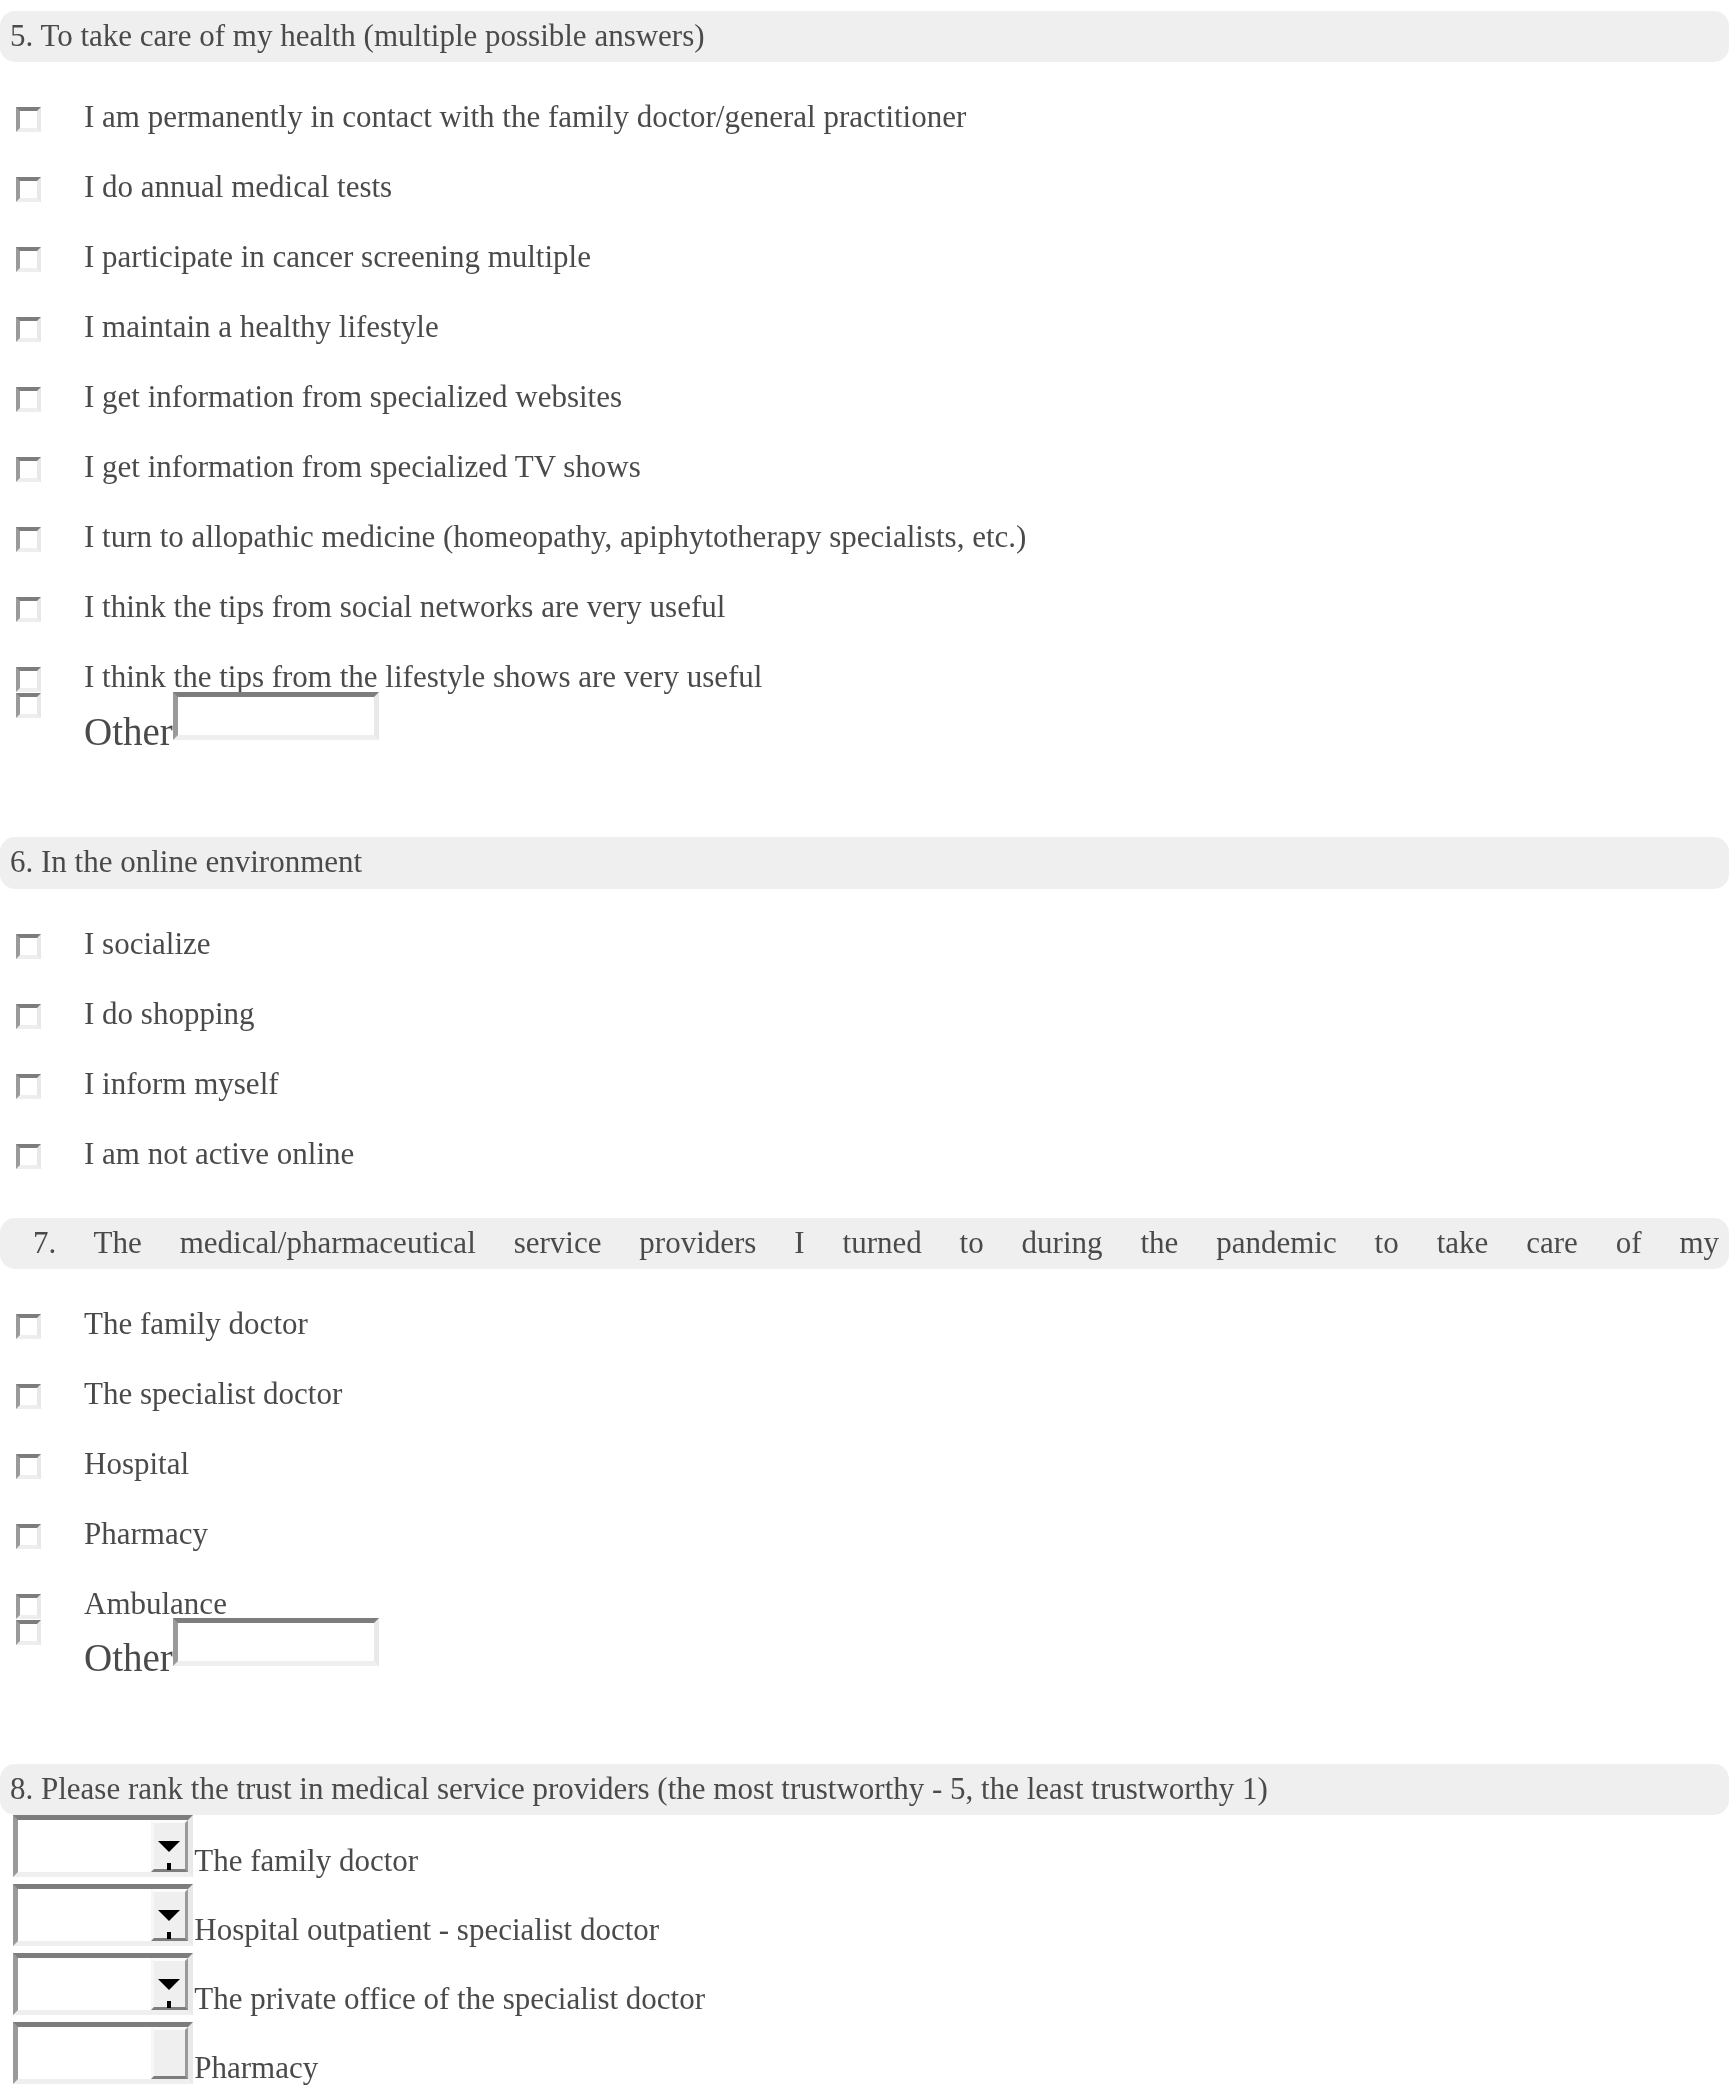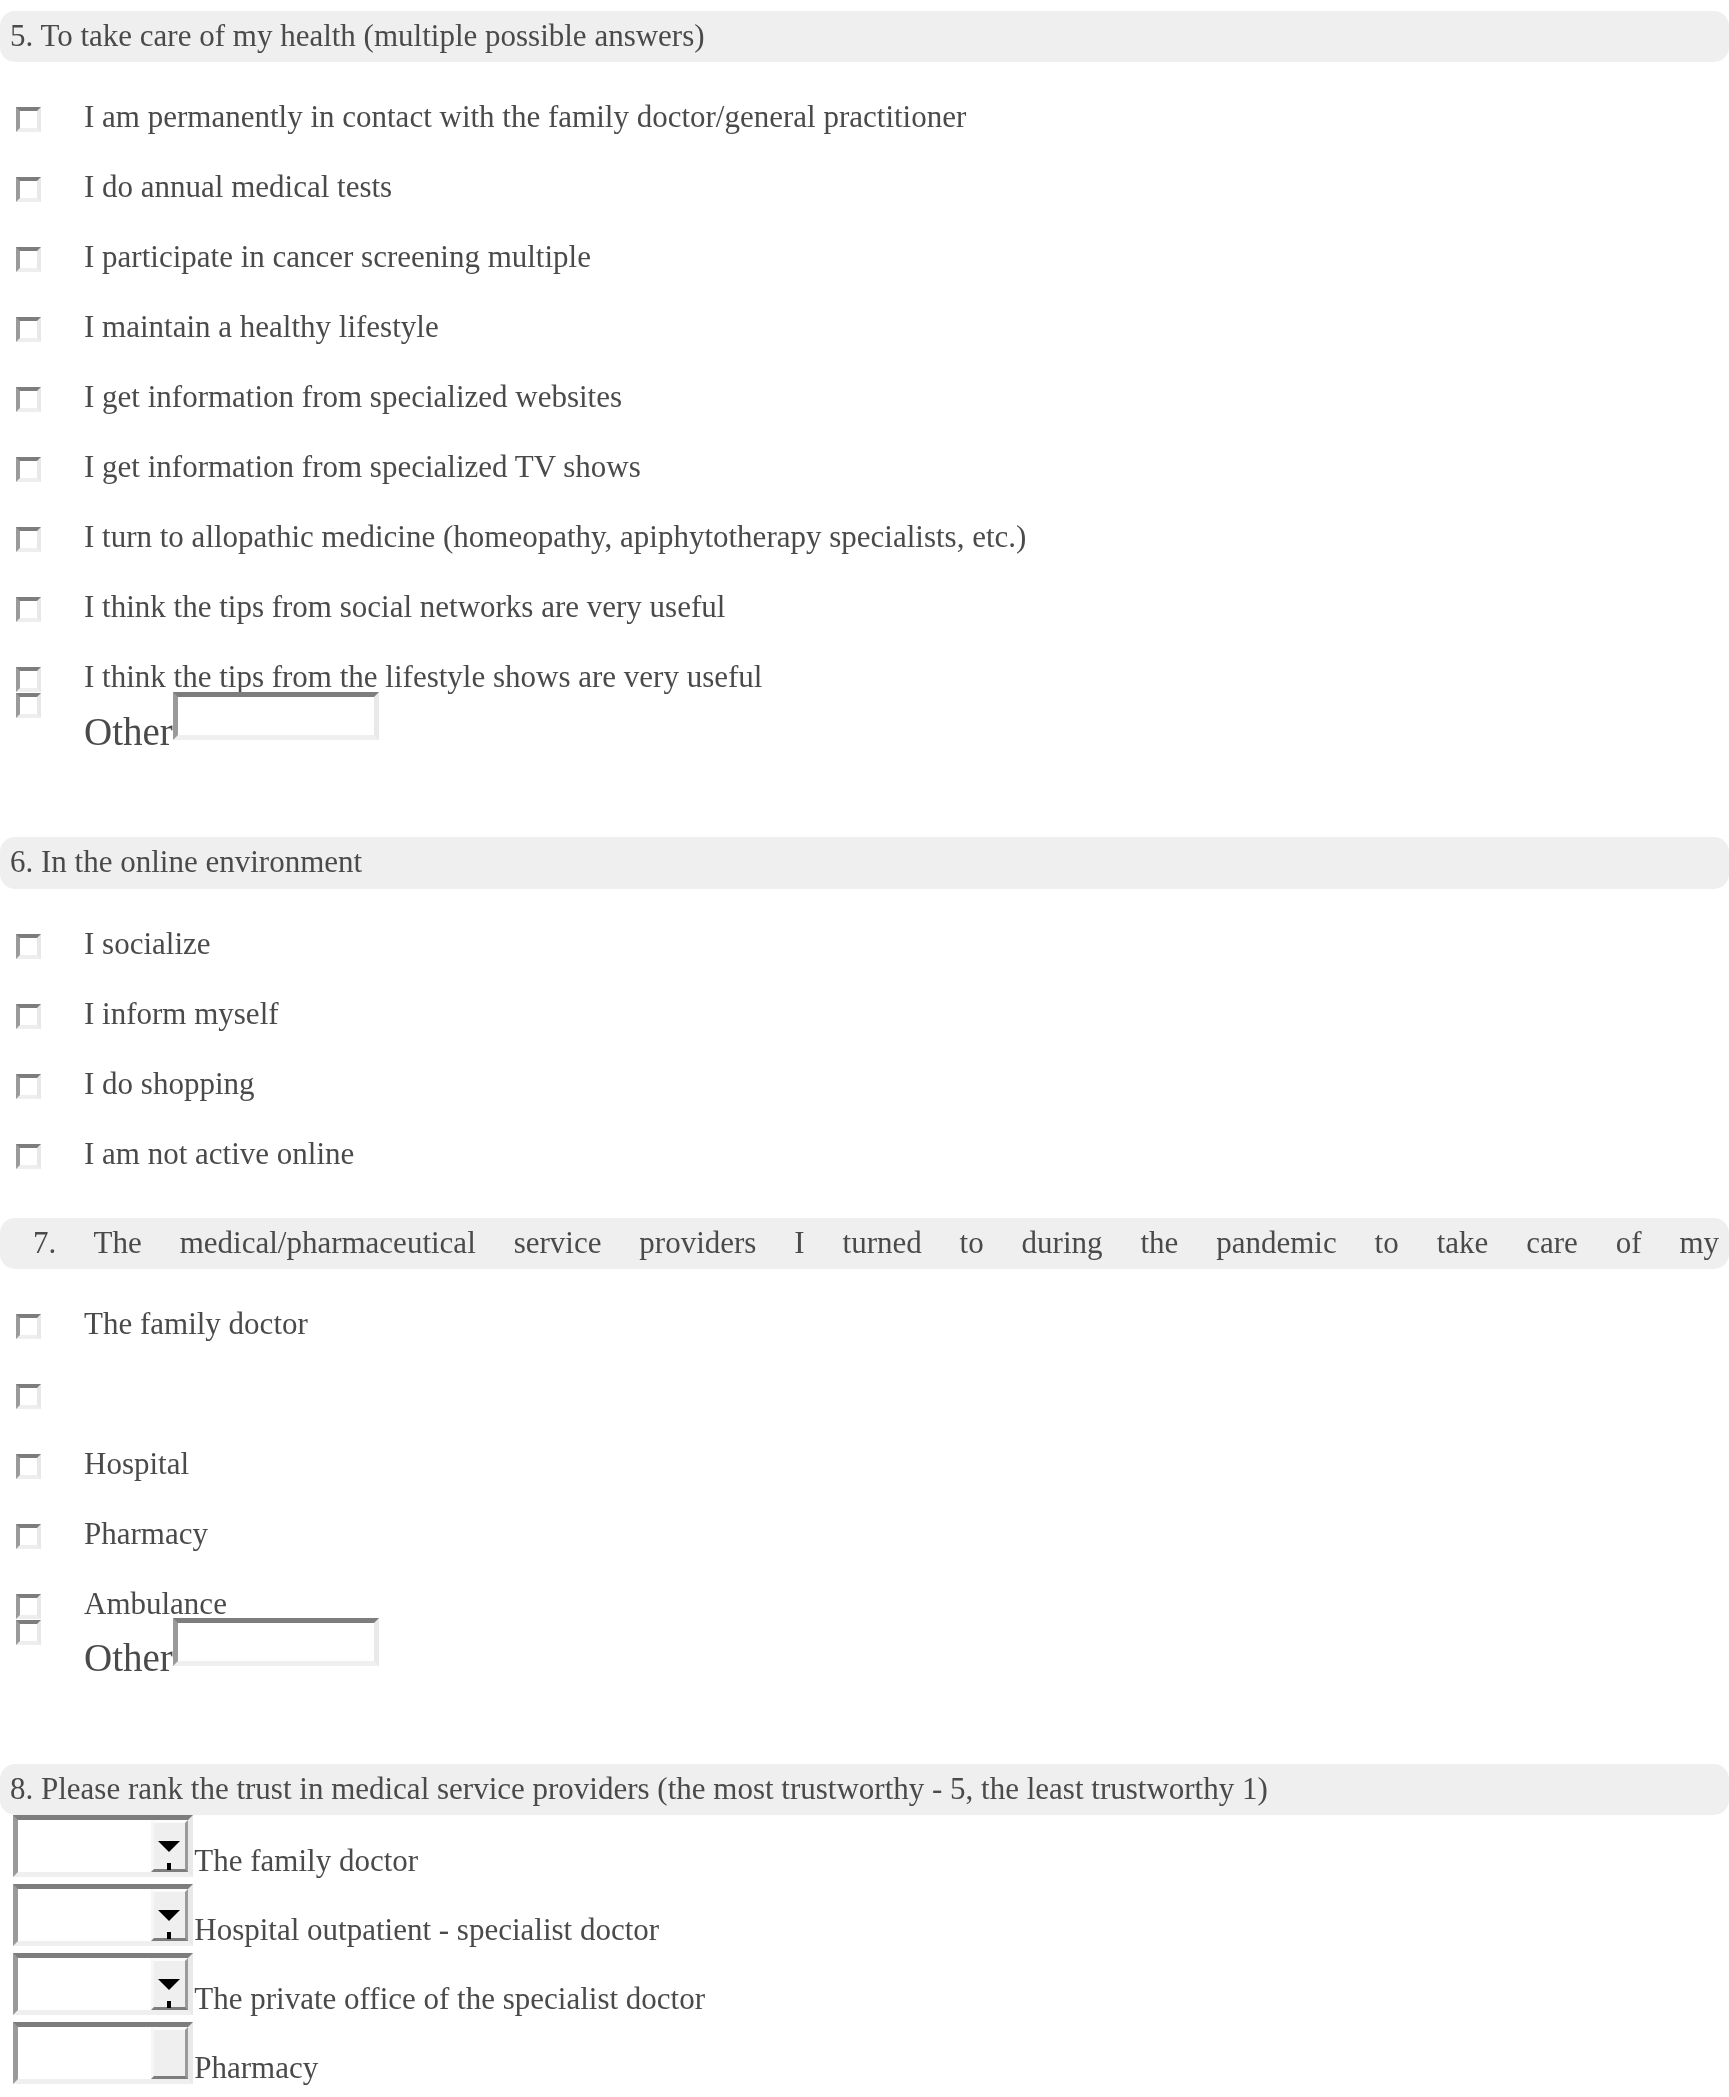--- a/index.html
+++ b/index.html
@@ -285,28 +285,28 @@
       <div class="cb-wrap">
         <span class="checkbox"></span>
       </div>
       <span class="opt-label">I socialize</span>
     </div>
 
     <div class="opt-row">
       <div class="cb-wrap">
         <span class="checkbox"></span>
       </div>
+      <span class="opt-label">I do shopping</span>
+    </div>
+
+    <div class="opt-row">
+      <div class="cb-wrap">
+        <span class="checkbox"></span>
+      </div>
       <span class="opt-label">I inform myself</span>
-    </div>
-
-    <div class="opt-row">
-      <div class="cb-wrap">
-        <span class="checkbox"></span>
-      </div>
-      <span class="opt-label">I do shopping</span>
     </div>
 
     <div class="opt-row">
       <div class="cb-wrap">
         <span class="checkbox"></span>
       </div>
       <span class="opt-label">I am not active online</span>
     </div>
 
   </div>
@@ -323,20 +323,21 @@
       <div class="cb-wrap">
         <span class="checkbox"></span>
       </div>
       <span class="opt-label">The family doctor</span>
     </div>
 
     <div class="opt-row">
       <div class="cb-wrap">
         <span class="checkbox"></span>
       </div>
+      <span class="opt-label">The specialist doctor</span>
     </div>
 
     <div class="opt-row">
       <div class="cb-wrap">
         <span class="checkbox"></span>
       </div>
       <span class="opt-label">Hospital</span>
     </div>
 
     <div class="opt-row">

